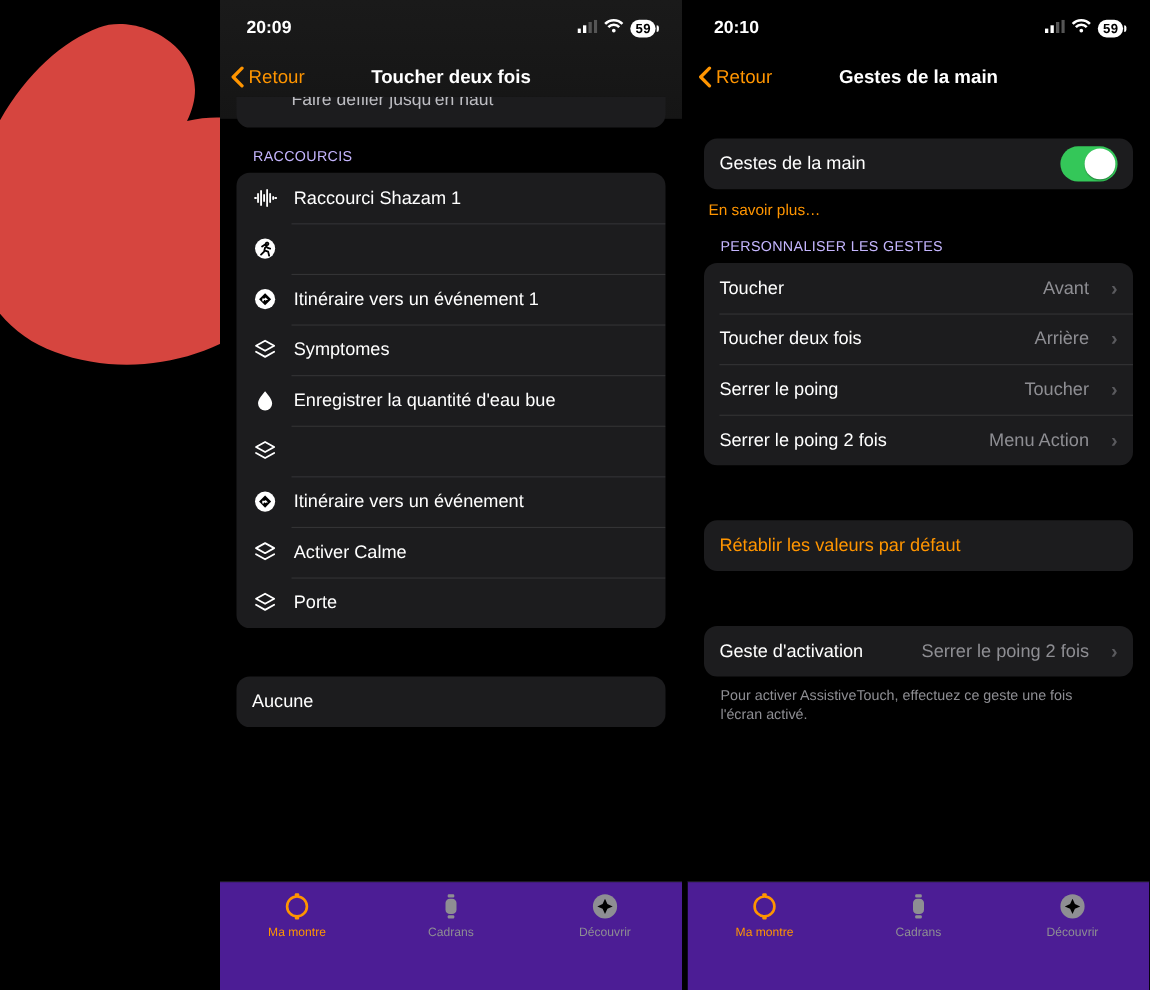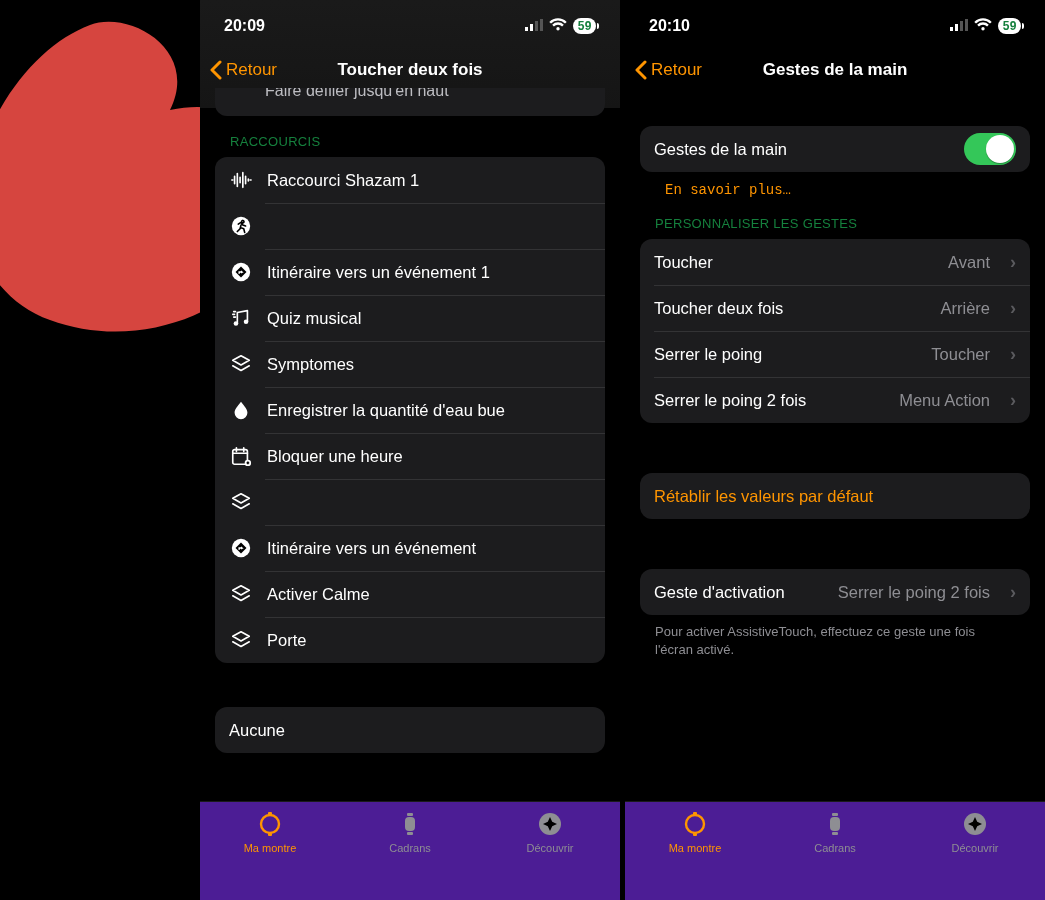--- a/index.html
+++ b/index.html
@@ -55,21 +55,21 @@
     align-items: center;
     justify-content: space-between;
     padding: 4px 24px 0 24px;
     font-size: 16px;
     font-weight: 600;
     position: relative;
     z-index: 5;
   }
   .status .right-icons { display:flex; align-items:center; gap:6px; }
   .battery-pill {
-    background:#fff; color:#15803d; font-size:12px; font-weight:700;
+    background:#fff; color:#000000; font-size:12px; font-weight:700;
     border-radius:8px; padding:1px 4px 1px 5px; letter-spacing:0.5px;
     position: relative;
   }
   .battery-pill::after {
     content:""; position:absolute; right:-3px; top:50%; transform:translateY(-50%);
     width:2px; height:6px; background:#fff; border-radius:0 2px 2px 0;
   }
 
   
   .nav {
@@ -100,21 +100,21 @@
   }
 
   
   .card {
     background:#1c1c1e;
     margin: 8px 15px;
     border-radius:12px;
     overflow:hidden;
   }
   .section-header {
-    color:#15803d;
+    color:#c4b5fd;
     font-size:13px;
     letter-spacing:0.3px;
     margin:18px 30px 6px 30px;
     text-transform:none;
   }
   .row {
     display:flex;
     align-items:center;
     min-height:46px;
     padding: 0 14px;
@@ -139,21 +139,21 @@
   .chevron {
     color:#5a5a5e;
     font-size:18px; font-weight:600;
     margin-left:6px;
   }
   .row.orange .label, .orange-text { color:#ff9500;}
   .footer-note {
     color:#8e8e93; font-size:13px; line-height:1.35;
     margin:8px 30px 0 30px;
   }
-  .link-small { color:#ff9500; font-size:14px; margin:10px 30px 0 40px;font-family:Liberation Mono, monospace;}
+  .link-small { color:#ff9500; font-size:14px; margin:10px 30px 0 19px;}
 
   .peek-row {
     background:#1c1c1e;
     margin: 0 15px 0 15px;
     border-radius:0 0 12px 12px;
     padding-left:50px;
     height:28px;
     display:flex;
     align-items:flex-start;
     overflow:hidden;
@@ -269,55 +269,33 @@
                 <circle cx="12" cy="12" r="10" fill="#fff"></circle>
                 <path fill="#000" d="M12 6l6 6-6 6-6-6z"></path>
                 <path stroke="#fff" stroke-width="1.6" fill="none" d="M10 14v-2h3l-1-1m1 1-1 1"></path>
               </svg>
             </span>
             <span class="label">Itinéraire vers un événement 1</span>
           </div>
           <div class="row">
             <span class="ic">
               <svg width="22" height="22" viewBox="0 0 24 24">
-                <path stroke="#fff" stroke-width="1.8" fill="none" stroke-linecap="round" stroke-linejoin="round" d="M8 18V6l11-2v12"></path>
-                <circle cx="6.5" cy="18" r="2.5" fill="#fff"></circle>
-                <circle cx="17.5" cy="16" r="2.5" fill="#fff"></circle>
-                <path stroke="#fff" stroke-width="1.8" fill="none" stroke-linecap="round" stroke-linejoin="round" d="M4 5h2M3 8h2M4 11h2"></path>
-              </svg>
-            </span>
-            <span class="label">Quiz musical</span>
-          </div>
-          <div class="row">
-            <span class="ic">
-              <svg width="22" height="22" viewBox="0 0 24 24">
                 <path stroke="#fff" stroke-width="1.8" fill="none" stroke-linecap="round" stroke-linejoin="round" d="M12 3l9 5-9 5-9-5 9-5z"></path>
                 <path stroke="#fff" stroke-width="1.8" fill="none" stroke-linecap="round" stroke-linejoin="round" d="M3 14l9 5 9-5"></path>
               </svg>
             </span>
             <span class="label">Symptomes</span>
           </div>
           <div class="row">
             <span class="ic">
               <svg width="22" height="22" viewBox="0 0 24 24">
                 <path fill="#fff" d="M12 3c4 5 7 8.5 7 12a7 7 0 11-14 0c0-3.5 3-7 7-12z"></path>
               </svg>
             </span>
             <span class="label">Enregistrer la quantité d'eau bue</span>
-          </div>
-          <div class="row">
-            <span class="ic">
-              <svg width="22" height="22" viewBox="0 0 24 24">
-                <rect x="3" y="5" width="16" height="16" rx="2" stroke="#fff" stroke-width="1.8" fill="none" stroke-linecap="round" stroke-linejoin="round"></rect>
-                <path stroke="#fff" stroke-width="1.8" fill="none" stroke-linecap="round" stroke-linejoin="round" d="M3 9h16M7 3v4M15 3v4"></path>
-                <circle cx="19.5" cy="19.5" r="3.5" fill="#fff"></circle>
-                <path stroke="#000" stroke-width="1.6" d="M19.5 18v3M18 19.5h3"></path>
-              </svg>
-            </span>
-            <span class="label">Bloquer une heure</span>
           </div>
           <div class="row">
             <span class="ic">
               <svg width="22" height="22" viewBox="0 0 24 24">
                 <path stroke="#fff" stroke-width="1.8" fill="none" stroke-linecap="round" stroke-linejoin="round" d="M12 3l9 5-9 5-9-5 9-5z"></path>
                 <path stroke="#fff" stroke-width="1.8" fill="none" stroke-linecap="round" stroke-linejoin="round" d="M3 14l9 5 9-5"></path>
               </svg>
             </span>
           </div>
           <div class="row">

